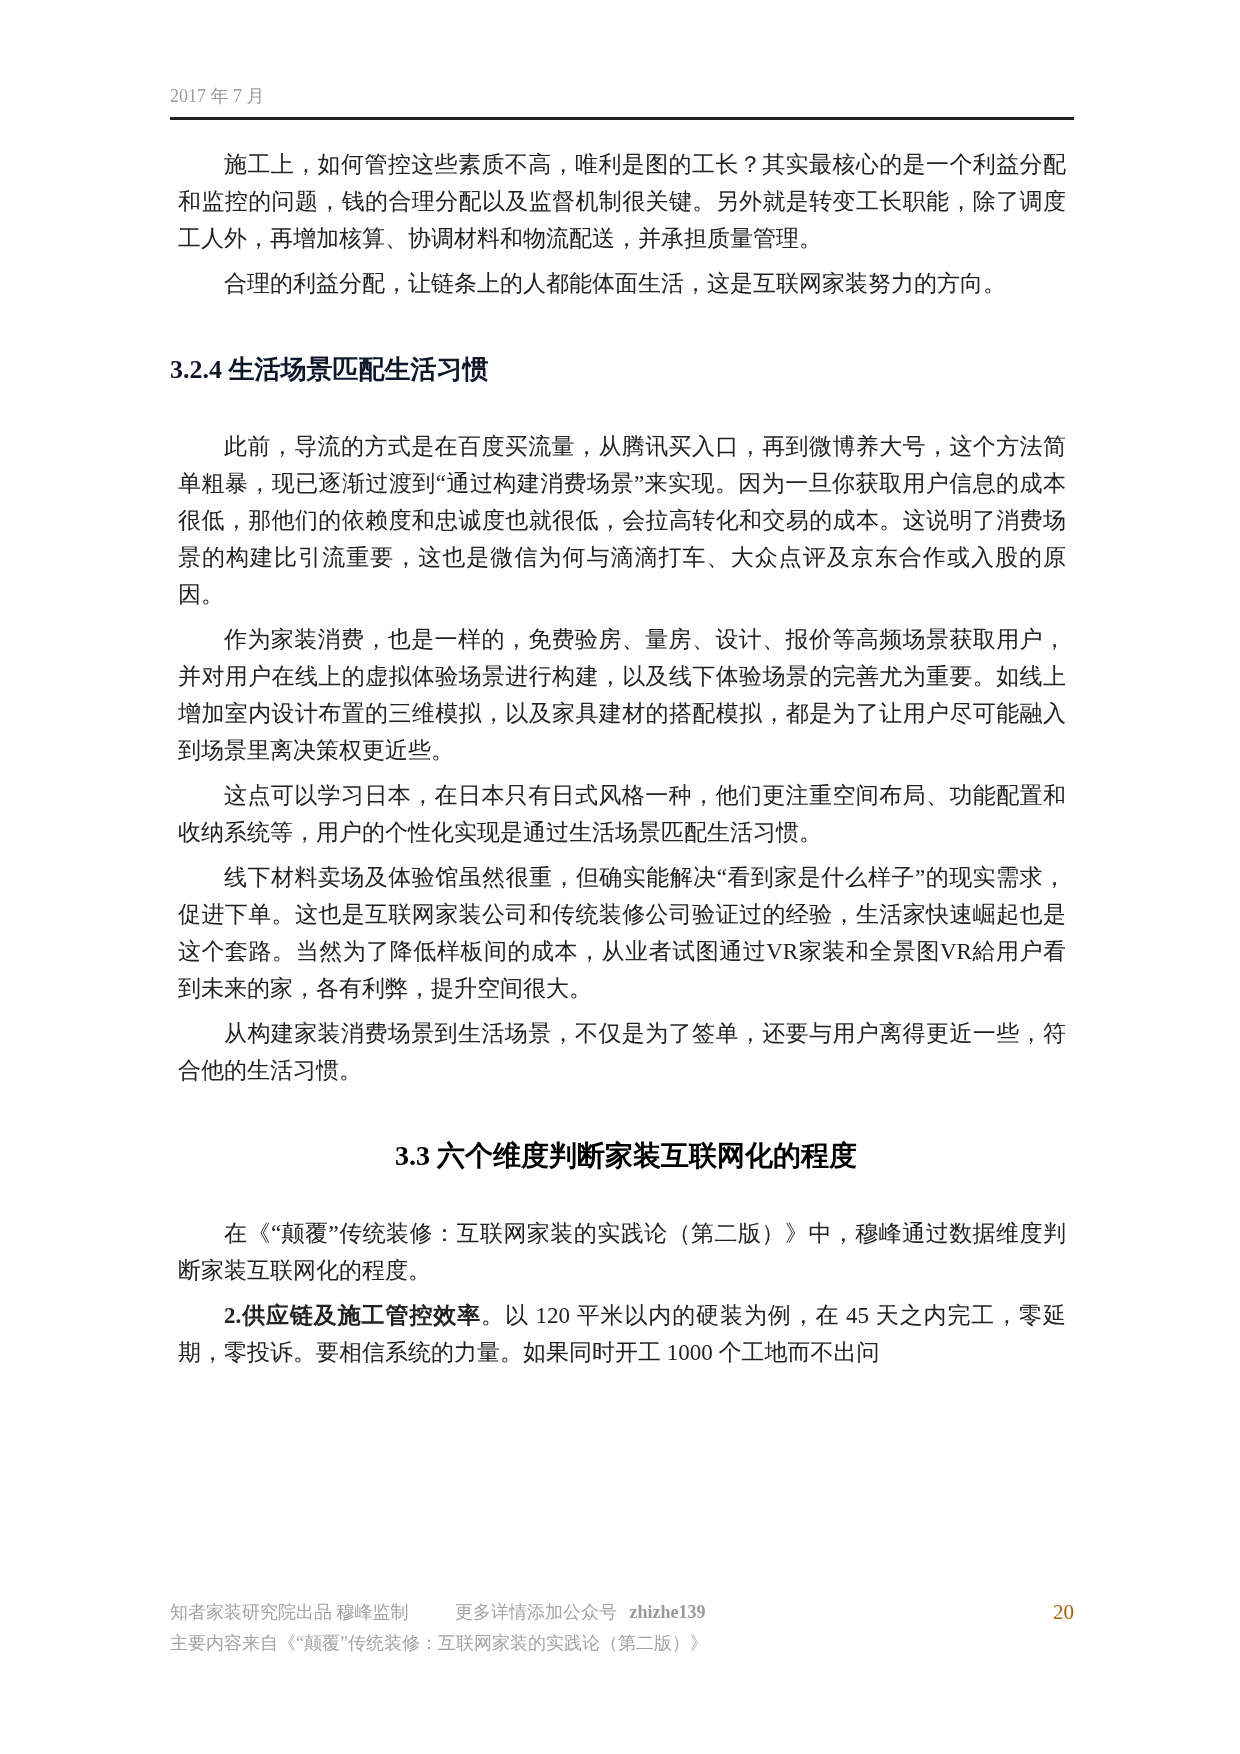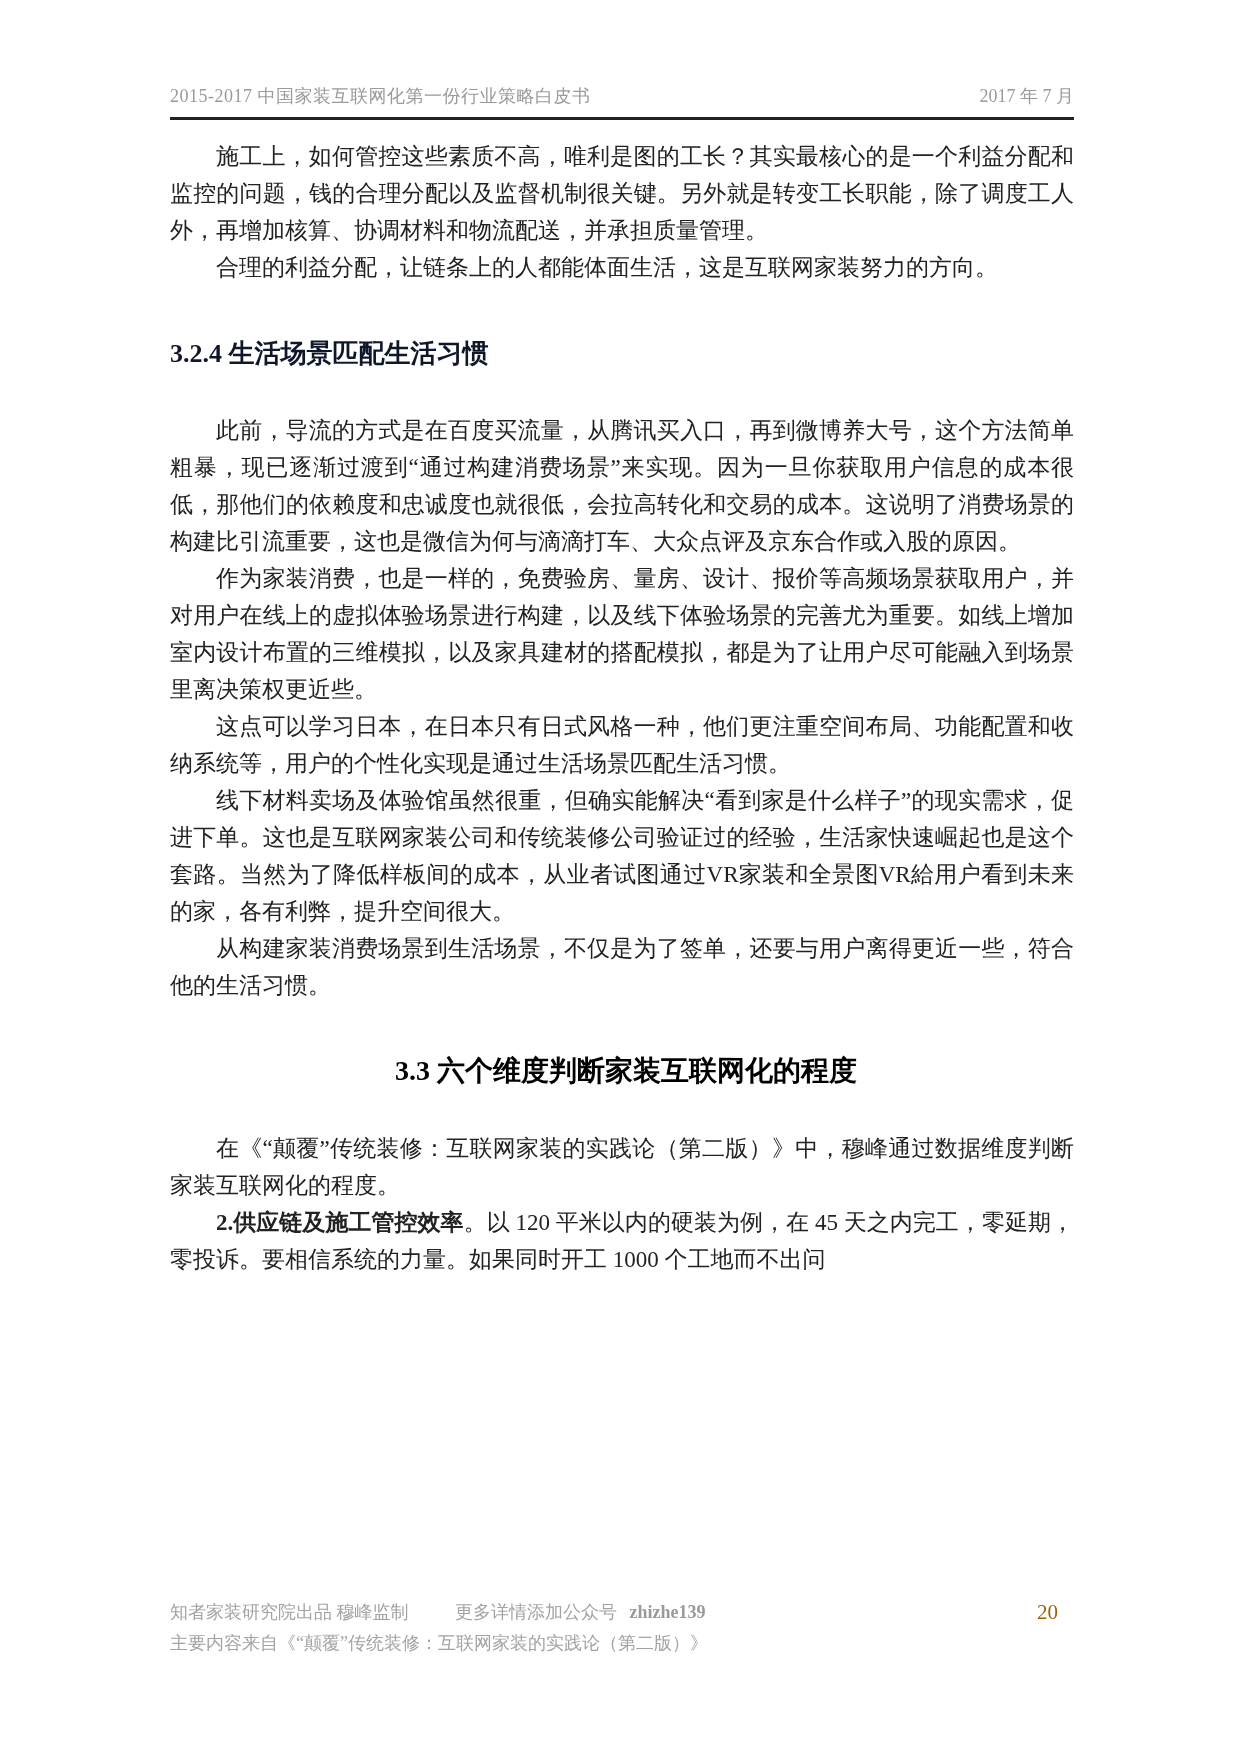--- a/index.html
+++ b/index.html
@@ -31,21 +31,21 @@
     left: 170px;
     width: 904px;
     top: 138px;
     color: #222222;
     font-size: 23px;
     line-height: 37px;
     text-align: justify;
     text-justify: inter-ideograph;
   }
   .content p {
-    margin: 0;
+    margin: 8px;
     text-indent: 2em;
   }
   .h-sub {
     font-size: 26px;
     font-weight: bold;
     color: #0f172a;
     margin: 52px 0 42px 0;
     line-height: 32px;
     text-align: left;
   }
@@ -54,21 +54,21 @@
     font-weight: bold;
     color: #000000;
     margin: 50px 0 42px 8px;
     line-height: 34px;
     text-align: center;
   }
   .lead-bold { font-weight: bold; }
   .footer {
     position: absolute;
     left: 170px;
-    right: 182px;
+    right: 166px;
     top: 1597px;
     color: #a3a3a3;
     font-size: 18px;
     line-height: 31px;
   }
   .footer-row1 { position: relative; white-space: nowrap; }
   .footer-mid { margin-left: 42px; }
   .footer-account { font-weight: bold; margin-left: 8px; color: #9a9a9a; }
   .page-num {
     position: absolute;
@@ -77,21 +77,20 @@
     color: #a16207;
     font-size: 21px;
   }
 </style>
 </head>
 <body>
 
 <div class="page">
 
   <div class="header">
-    <span class="hdr-title">2015-2017 中国家装互联网化第一份行业策略白皮书</span>
     <span class="hdr-date">2017 年 7 月</span>
   </div>
 
   <div class="content">
     <p>施工上，如何管控这些素质不高，唯利是图的工长？其实最核心的是一个利益分配和监控的问题，钱的合理分配以及监督机制很关键。另外就是转变工长职能，除了调度工人外，再增加核算、协调材料和物流配送，并承担质量管理。</p>
     <p>合理的利益分配，让链条上的人都能体面生活，这是互联网家装努力的方向。</p>
 
     <div class="h-sub">3.2.4 生活场景匹配生活习惯</div>
 
     <p>此前，导流的方式是在百度买流量，从腾讯买入口，再到微博养大号，这个方法简单粗暴，现已逐渐过渡到“通过构建消费场景”来实现。因为一旦你获取用户信息的成本很低，那他们的依赖度和忠诚度也就很低，会拉高转化和交易的成本。这说明了消费场景的构建比引流重要，这也是微信为何与滴滴打车、大众点评及京东合作或入股的原因。</p>

